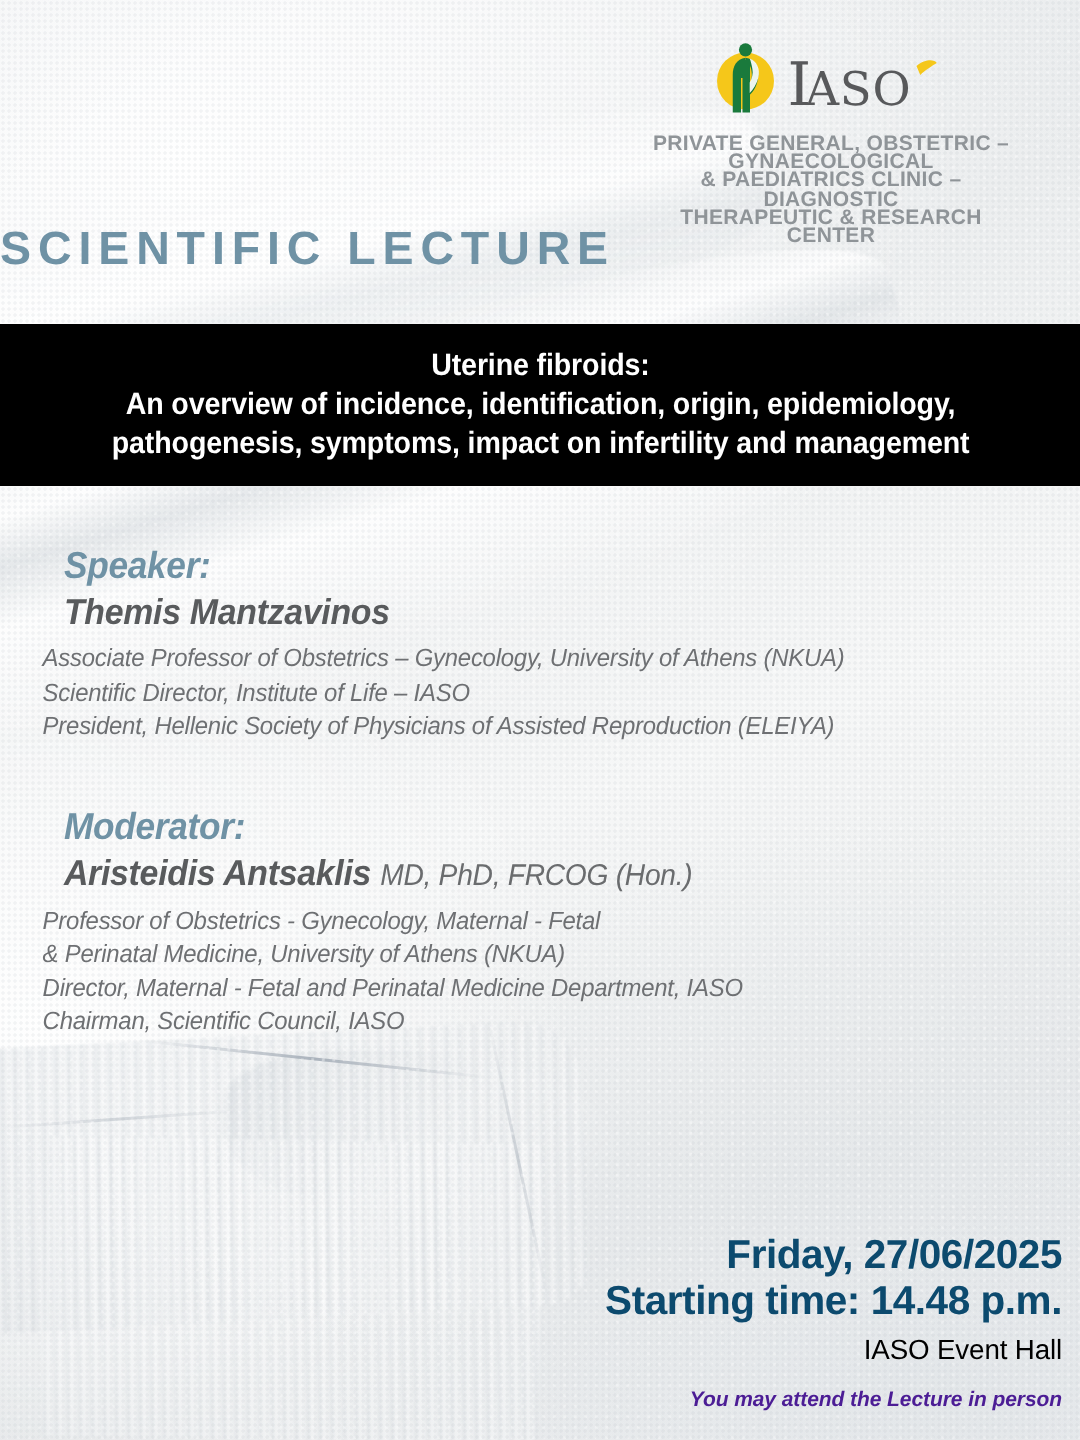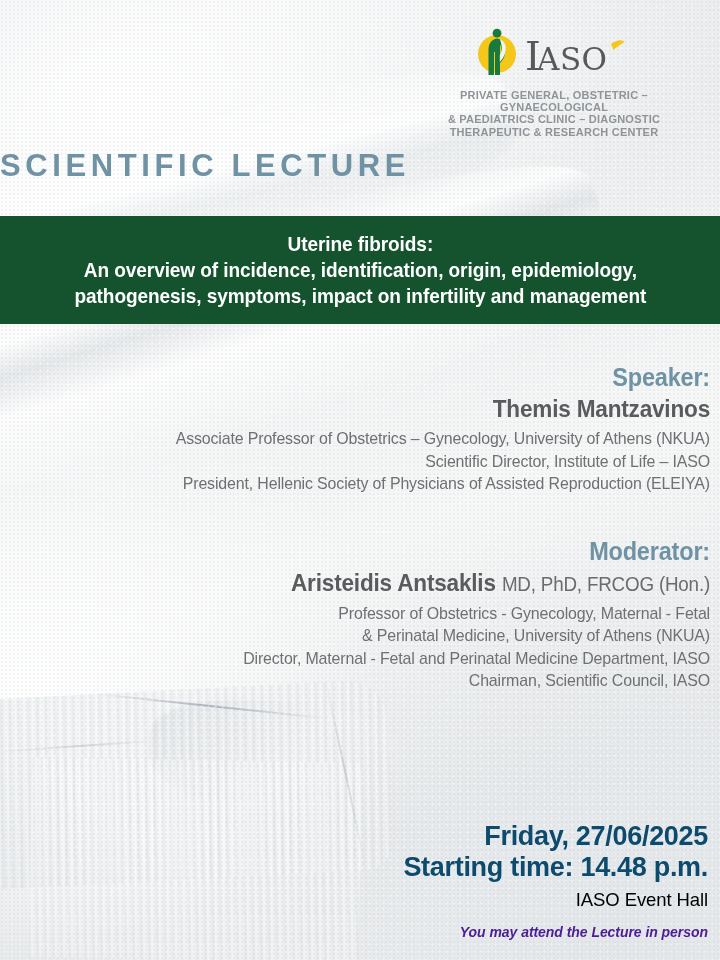--- a/index.html
+++ b/index.html
@@ -104,21 +104,21 @@
   .logo-block{
     position:absolute;right:46px;top:28px;
     width:240px;text-align:center;
   }
   .logo-row{display:flex;align-items:center;justify-content:center;gap:6px;}
   .logo-mark{flex:0 0 auto;}
   .logo-word{flex:0 0 auto;line-height:0;}
   .logo-sub{
     margin-top:7px;
     font-family:"Liberation Sans", sans-serif;
-    font-size:11px;
+    font-size:14px;
     font-weight:bold;
     letter-spacing:.22px;
     line-height:12.2px;
     color:#8f9498;
     white-space:pre-line;
     text-align:center;
   }
 
   
   .kicker{
@@ -126,41 +126,42 @@
     font-family:"Liberation Sans", sans-serif;
     font-size:31px;
     font-weight:bold;
     letter-spacing:4.6px;
     color:#6f92a5;
   }
 
   
   .banner{
     position:absolute;left:0;top:216px;width:720px;height:108px;
-    background:#14532d;
+    background:#000000;
     display:flex;flex-direction:column;align-items:center;justify-content:center;
     box-sizing:border-box;padding:0 6px;
   }
   .banner-line{
     color:#ffffff;
     font-family:"Liberation Sans", sans-serif;
     font-weight:bold;
     font-size:20.5px;
     line-height:26px;
     text-align:center;
     letter-spacing:-.1px;
     transform:scaleX(.93);
     white-space:nowrap;
   }
   .banner-line.lead{font-size:20.5px;}
 
   
   .people{
     position:absolute;left:0;right:10px;top:362px;
-    text-align:right;
+    text-align:left;
+    font-style:italic;
   }
   .role{
     font-family:"Liberation Sans", sans-serif;
     font-weight:bold;
     font-size:25px;
     color:#6f92a5;
     line-height:30px;
     letter-spacing:-.2px;
     transform:scaleX(.94);
     transform-origin:right center;

